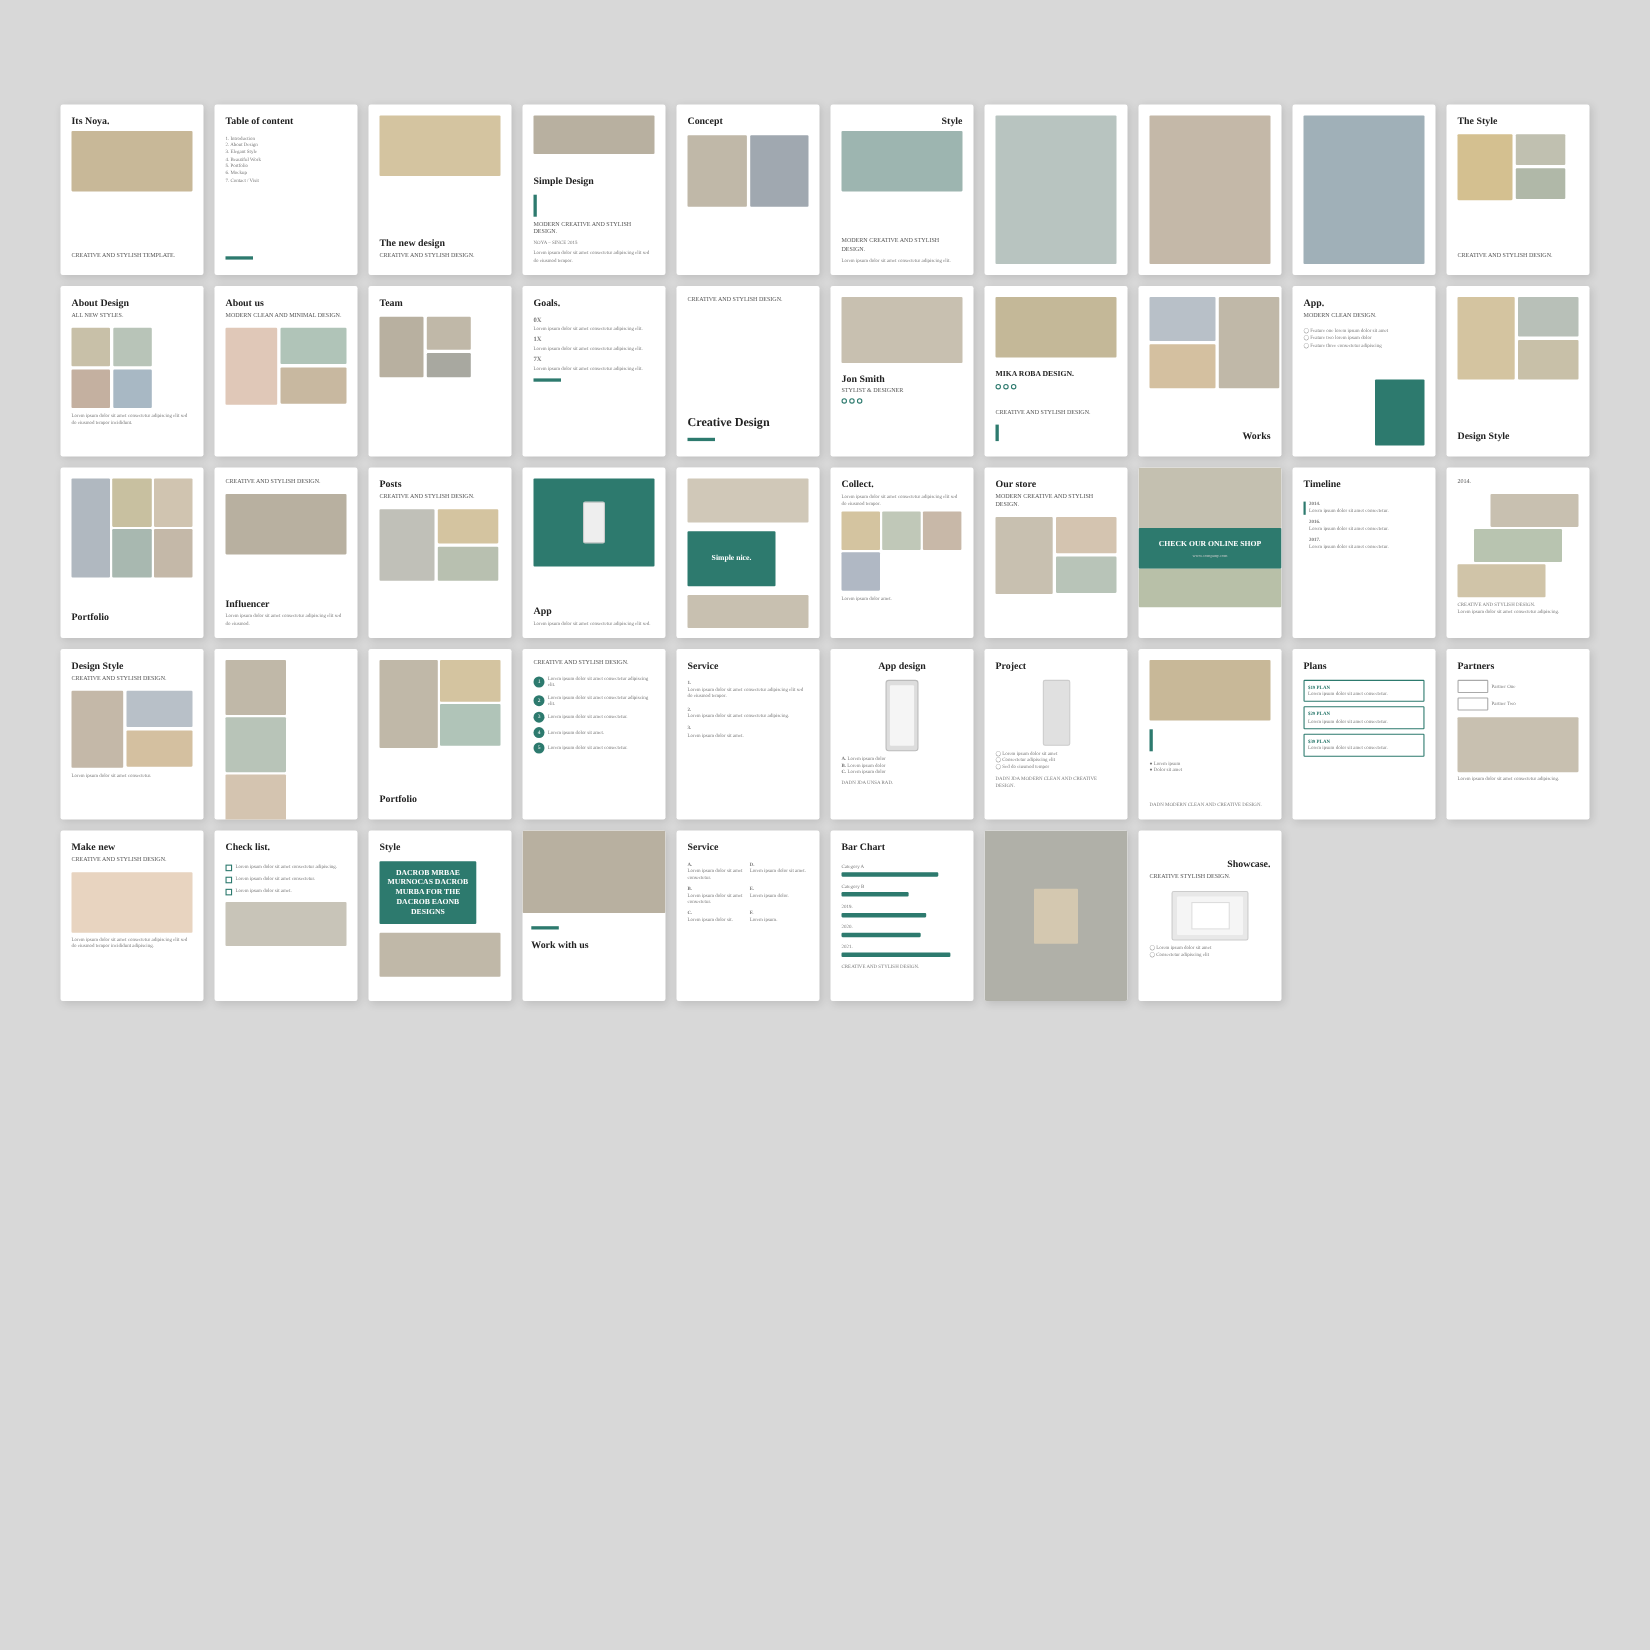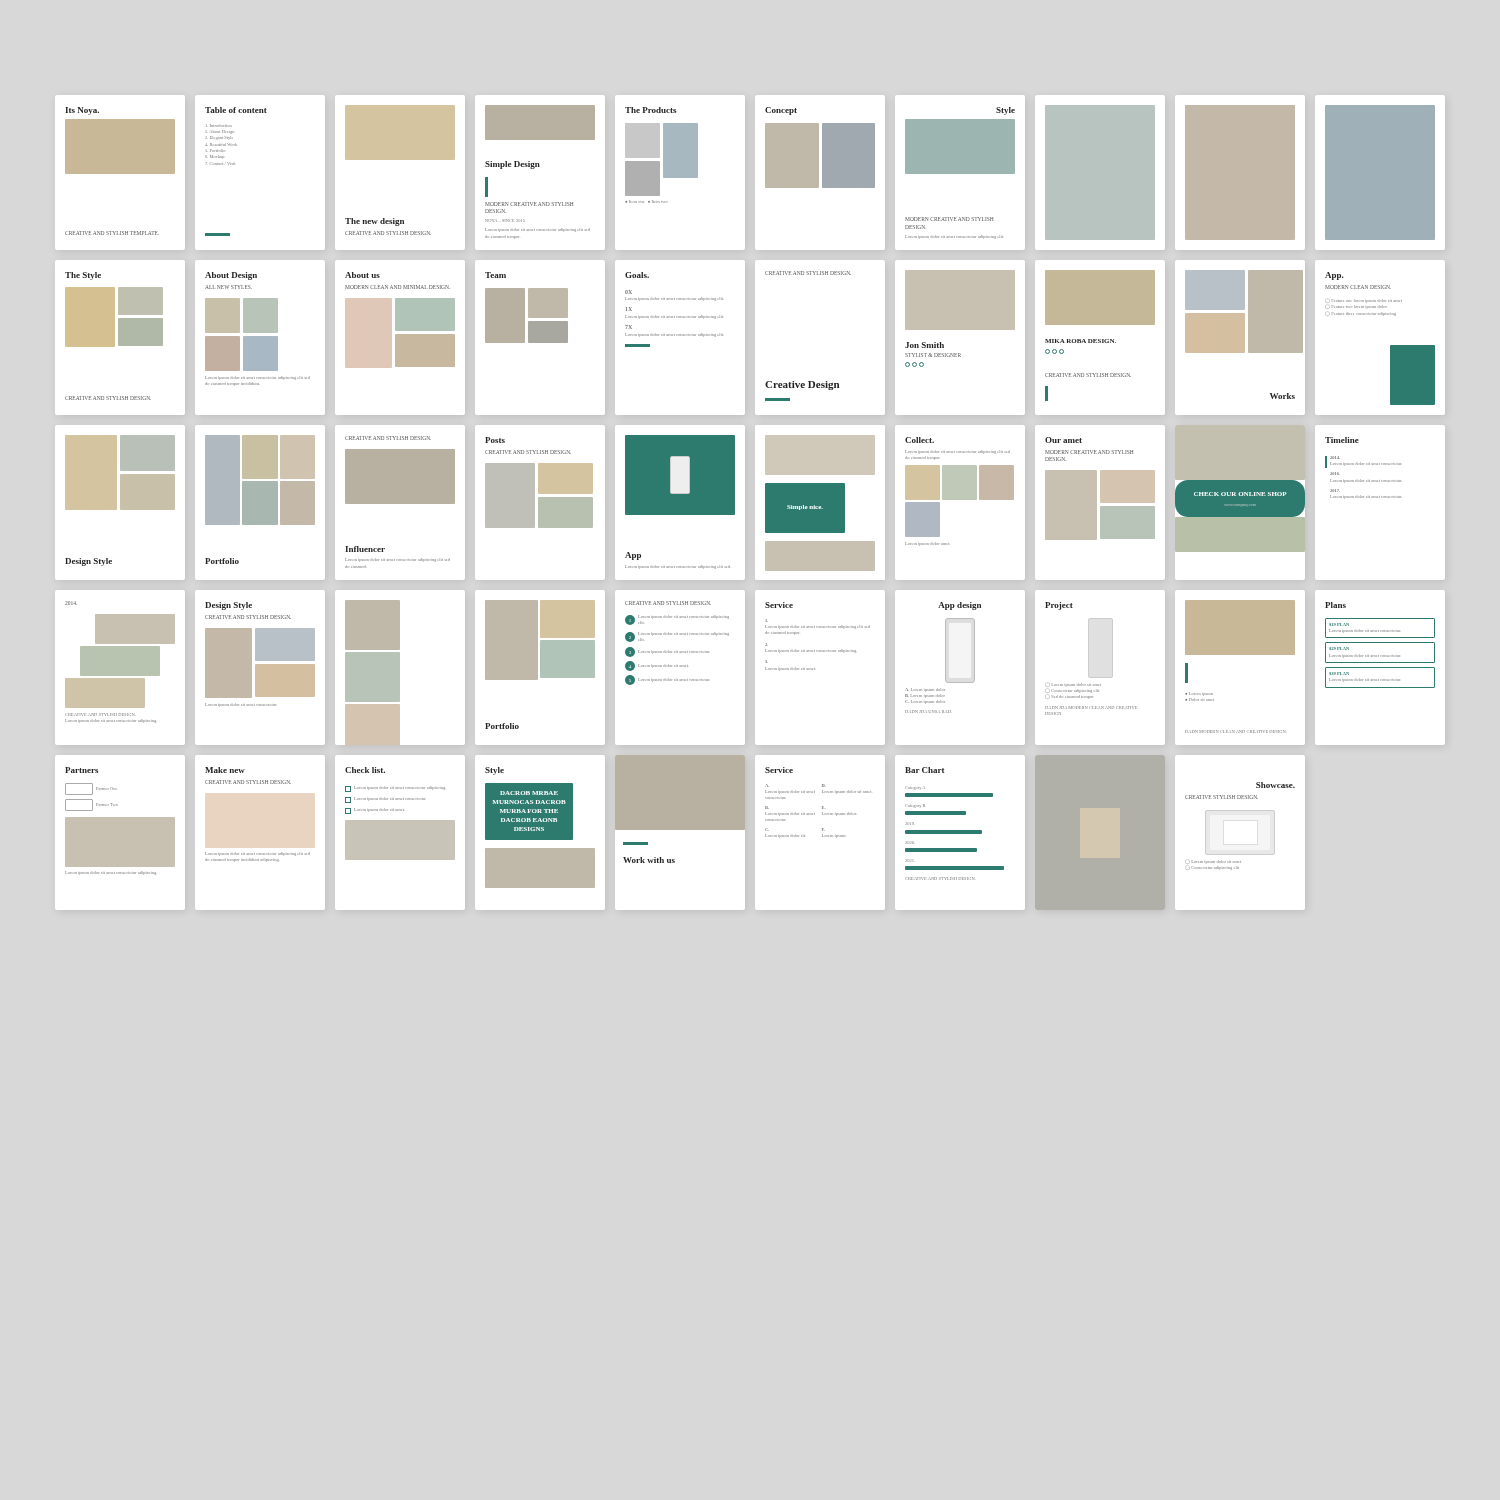--- a/index.html
+++ b/index.html
@@ -138,36 +138,20 @@
   <div class="card">
     <div class="img-placeholder img-sm" style="background:#b8b0a0;"></div>
     <div class="spacer"></div>
     <span class="card-title">Simple Design</span>
     <div class="teal-bar"></div>
     <span class="card-subtitle">MODERN CREATIVE AND STYLISH DESIGN.</span>
     <span class="card-body-text">NOYA – SINCE 2015</span>
     <div class="card-body-text" style="margin-top:3px;">Lorem ipsum dolor sit amet consectetur adipiscing elit sed do eiusmod tempor.</div>
   </div>
 
-  <div class="card">
-    <span class="card-title">The Products</span>
-    <div class="row" style="margin-top:4px;">
-      <div class="col">
-        <div class="img-placeholder" style="width:35px;height:35px;background:#c8c8c8;"></div>
-        <div class="img-placeholder" style="width:35px;height:35px;background:#b0b0b0;"></div>
-      </div>
-      <div class="col">
-        <div class="img-placeholder" style="width:35px;height:55px;background:#a8b8c0;"></div>
-      </div>
-    </div>
-    <div class="row" style="margin-top:3px;">
-      <div class="card-body-text">● Item one</div>
-      <div class="card-body-text">● Item two</div>
-    </div>
-  </div>
 
   <div class="card">
     <span class="card-title">Concept</span>
     <div class="row" style="margin-top:4px;">
       <div class="img-placeholder" style="width:55px;height:65px;background:#c0b8a8;"></div>
       <div class="img-placeholder" style="width:55px;height:65px;background:#a0a8b0;"></div>
     </div>
   </div>
 
   <div class="card">
@@ -382,34 +366,34 @@
     <div class="row" style="margin-top:4px; flex-wrap:wrap; gap:2px;">
       <div class="img-placeholder" style="width:35px;height:35px;background:#d4c4a0;"></div>
       <div class="img-placeholder" style="width:35px;height:35px;background:#c0c8b8;"></div>
       <div class="img-placeholder" style="width:35px;height:35px;background:#c8b8a8;"></div>
       <div class="img-placeholder" style="width:35px;height:35px;background:#b0b8c4;"></div>
     </div>
     <div class="card-body-text" style="margin-top:4px;">Lorem ipsum dolor amet.</div>
   </div>
 
   <div class="card">
-    <span class="card-title">Our amet</span>
+    <span class="card-title">Our store</span>
     <span class="card-subtitle">MODERN CREATIVE AND STYLISH DESIGN.</span>
     <div class="row" style="margin-top:4px;">
       <div class="img-placeholder" style="width:55px;height:70px;background:#c8c0b0;"></div>
       <div class="col">
         <div class="img-placeholder" style="width:55px;height:33px;background:#d4c4b0;"></div>
         <div class="img-placeholder" style="width:55px;height:33px;background:#b8c4b8;"></div>
       </div>
     </div>
   </div>
 
   <div class="card" style="padding:0;">
     <div class="img-placeholder" style="width:100%;height:55px;background:#c4c0b0;"></div>
-    <div class="teal-block" style="width:100%;padding:10px 0;border-radius:13px;">
+    <div class="teal-block" style="width:100%;padding:10px 0;">
       <div>
         <div class="teal-block-text">CHECK OUR ONLINE SHOP</div>
         <div style="font-size:4px;color:#ccc;text-align:center;margin-top:3px;">www.company.com</div>
       </div>
     </div>
     <div class="img-placeholder" style="width:100%;height:35px;background:#b8c0a8;"></div>
   </div>
 
   <div class="card">
     <span class="card-title">Timeline</span>

